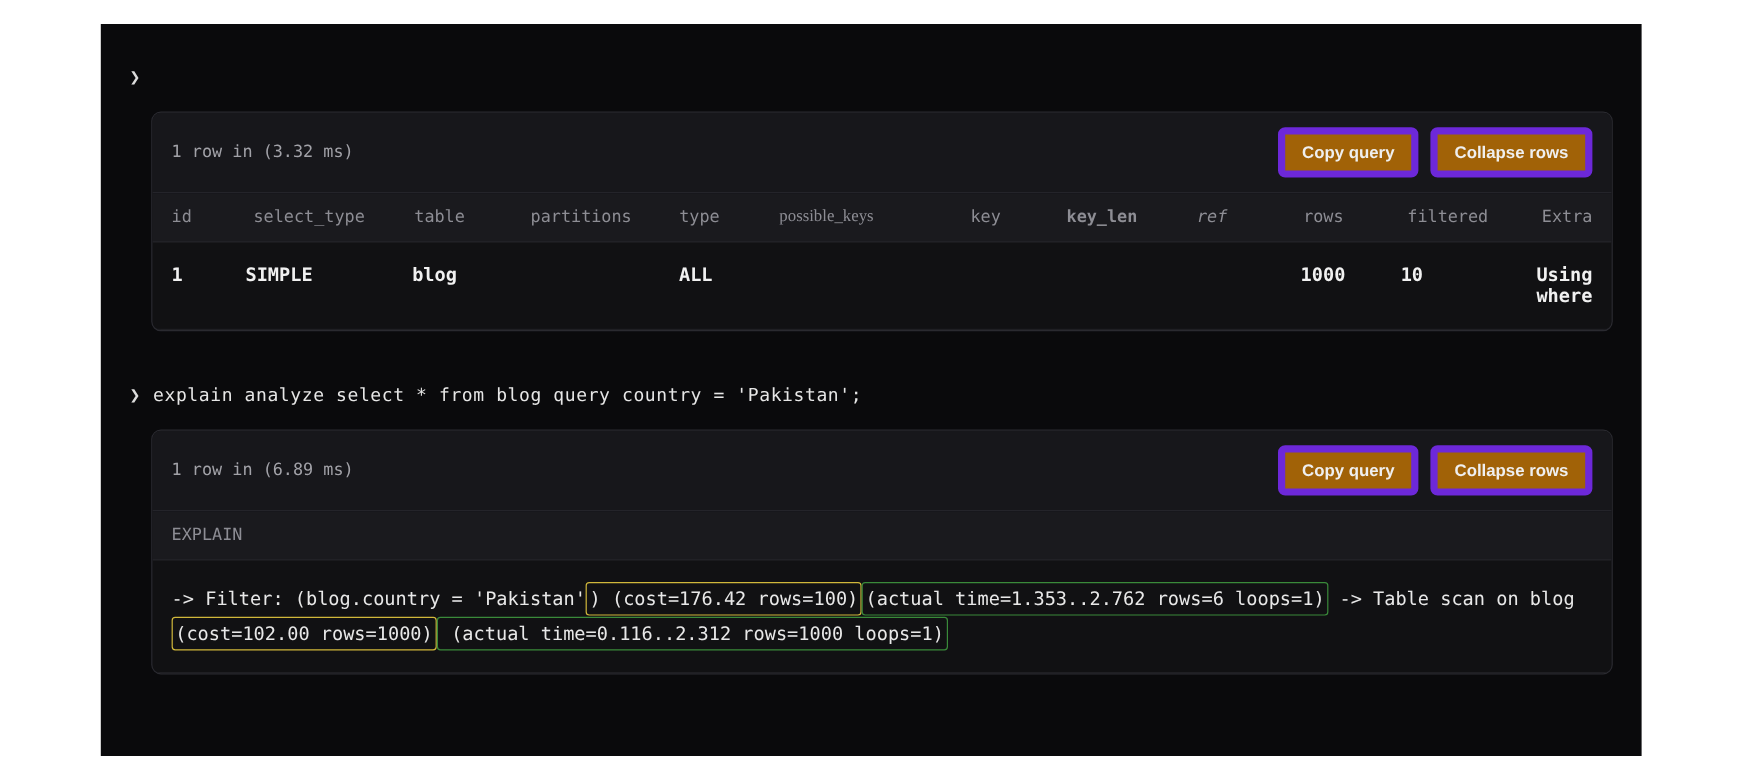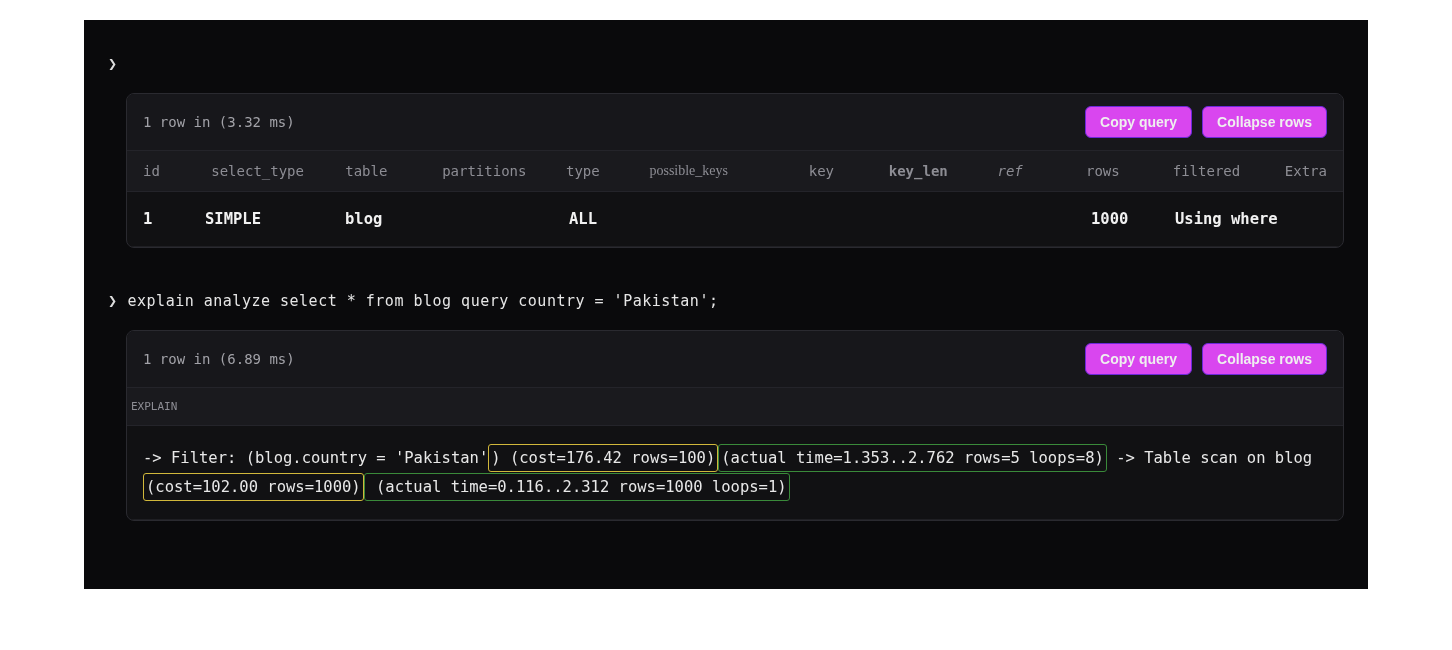--- a/index.html
+++ b/index.html
@@ -47,22 +47,22 @@
   padding: 12px 16px;
   background: #17171b;
   border-bottom: 1px solid #24242a;
 }
 .row-count {
   color: #a2a2a8;
   font-size: 14px;
 }
 .btns { display: flex; gap: 10px; }
 .btn {
-  background: #d946ef;
-  border: 1px solid #6d28d9;
+  background: #a16207;
+  border: 6px solid #6d28d9;
   color: #efefef;
   padding: 7px 14px;
   border-radius: 6px;
   font-size: 14px;
   font-family: -apple-system, BlinkMacSystemFont, "Segoe UI", sans-serif;
   font-weight: 600;
   cursor: pointer;
   text-align: right;
 }
 .col-headers {
@@ -88,25 +88,25 @@
 .c-partitions { width: 128px; }
 .c-type { width: 80px; }
 .c-possible_keys { width: 170px; font-family: Liberation Serif, serif; }
 .c-key { width: 76px; }
 .c-key_len { width: 110px; font-weight: bold; }
 .c-ref { width: 86px; font-style: italic; }
 .c-rows { width: 84px; }
 .c-filtered { width: 114px; }
 .c-Extra { flex: 1; }
 .explain-header {
-  padding: 12px 4px;
+  padding: 12px 16px;
   background: #1a1a1e;
   border-bottom: 1px solid #24242a;
   color: #8d8d94;
-  font-size: 11px;
+  font-size: 14px;
 }
 .explain-body {
   padding: 18px 16px;
   color: #e8e8e8;
   font-size: 15.5px;
   line-height: 1.85;
   border-bottom: 1px solid #1f1f23;
   position: relative;
 }
 .hl-yellow {
@@ -158,20 +158,21 @@
         <span class="c-id">1</span>
         <span class="c-select_type">SIMPLE</span>
         <span class="c-table">blog</span>
         <span class="c-partitions"></span>
         <span class="c-type">ALL</span>
         <span class="c-possible_keys"></span>
         <span class="c-key"></span>
         <span class="c-key_len"></span>
         <span class="c-ref"></span>
         <span class="c-rows">1000</span>
+        <span class="c-filtered">10</span>
         <span class="c-Extra">Using where</span>
       </div>
     </div>
   </div>
 
   <div class="query-block">
     <div class="prompt-line">
       <span class="prompt-char">❯</span>
       <span>explain analyze select * from blog query country = 'Pakistan';</span>
     </div>
@@ -181,18 +182,18 @@
         <span class="row-count">1 row in (6.89 ms)</span>
         <div class="btns">
           <button class="btn">Copy query</button>
           <button class="btn">Collapse rows</button>
         </div>
       </div>
 
       <div class="explain-header">EXPLAIN</div>
 
       <div class="explain-body">
-        <span>-&gt; Filter: (blog.country = 'Pakistan'</span><span class="hl-yellow">) (cost=176.42 rows=100)</span><span class="hl-green">(actual time=1.353..2.762 rows=5 loops=8)</span><span> -&gt; Table scan on blog </span><span class="hl-yellow">(cost=102.00 rows=1000)</span><span class="hl-green"> (actual time=0.116..2.312 rows=1000 loops=1)</span>
+        <span>-&gt; Filter: (blog.country = 'Pakistan'</span><span class="hl-yellow">) (cost=176.42 rows=100)</span><span class="hl-green">(actual time=1.353..2.762 rows=6 loops=1)</span><span> -&gt; Table scan on blog </span><span class="hl-yellow">(cost=102.00 rows=1000)</span><span class="hl-green"> (actual time=0.116..2.312 rows=1000 loops=1)</span>
       </div>
     </div>
   </div>
 
 </div>
 
 </body></html>

